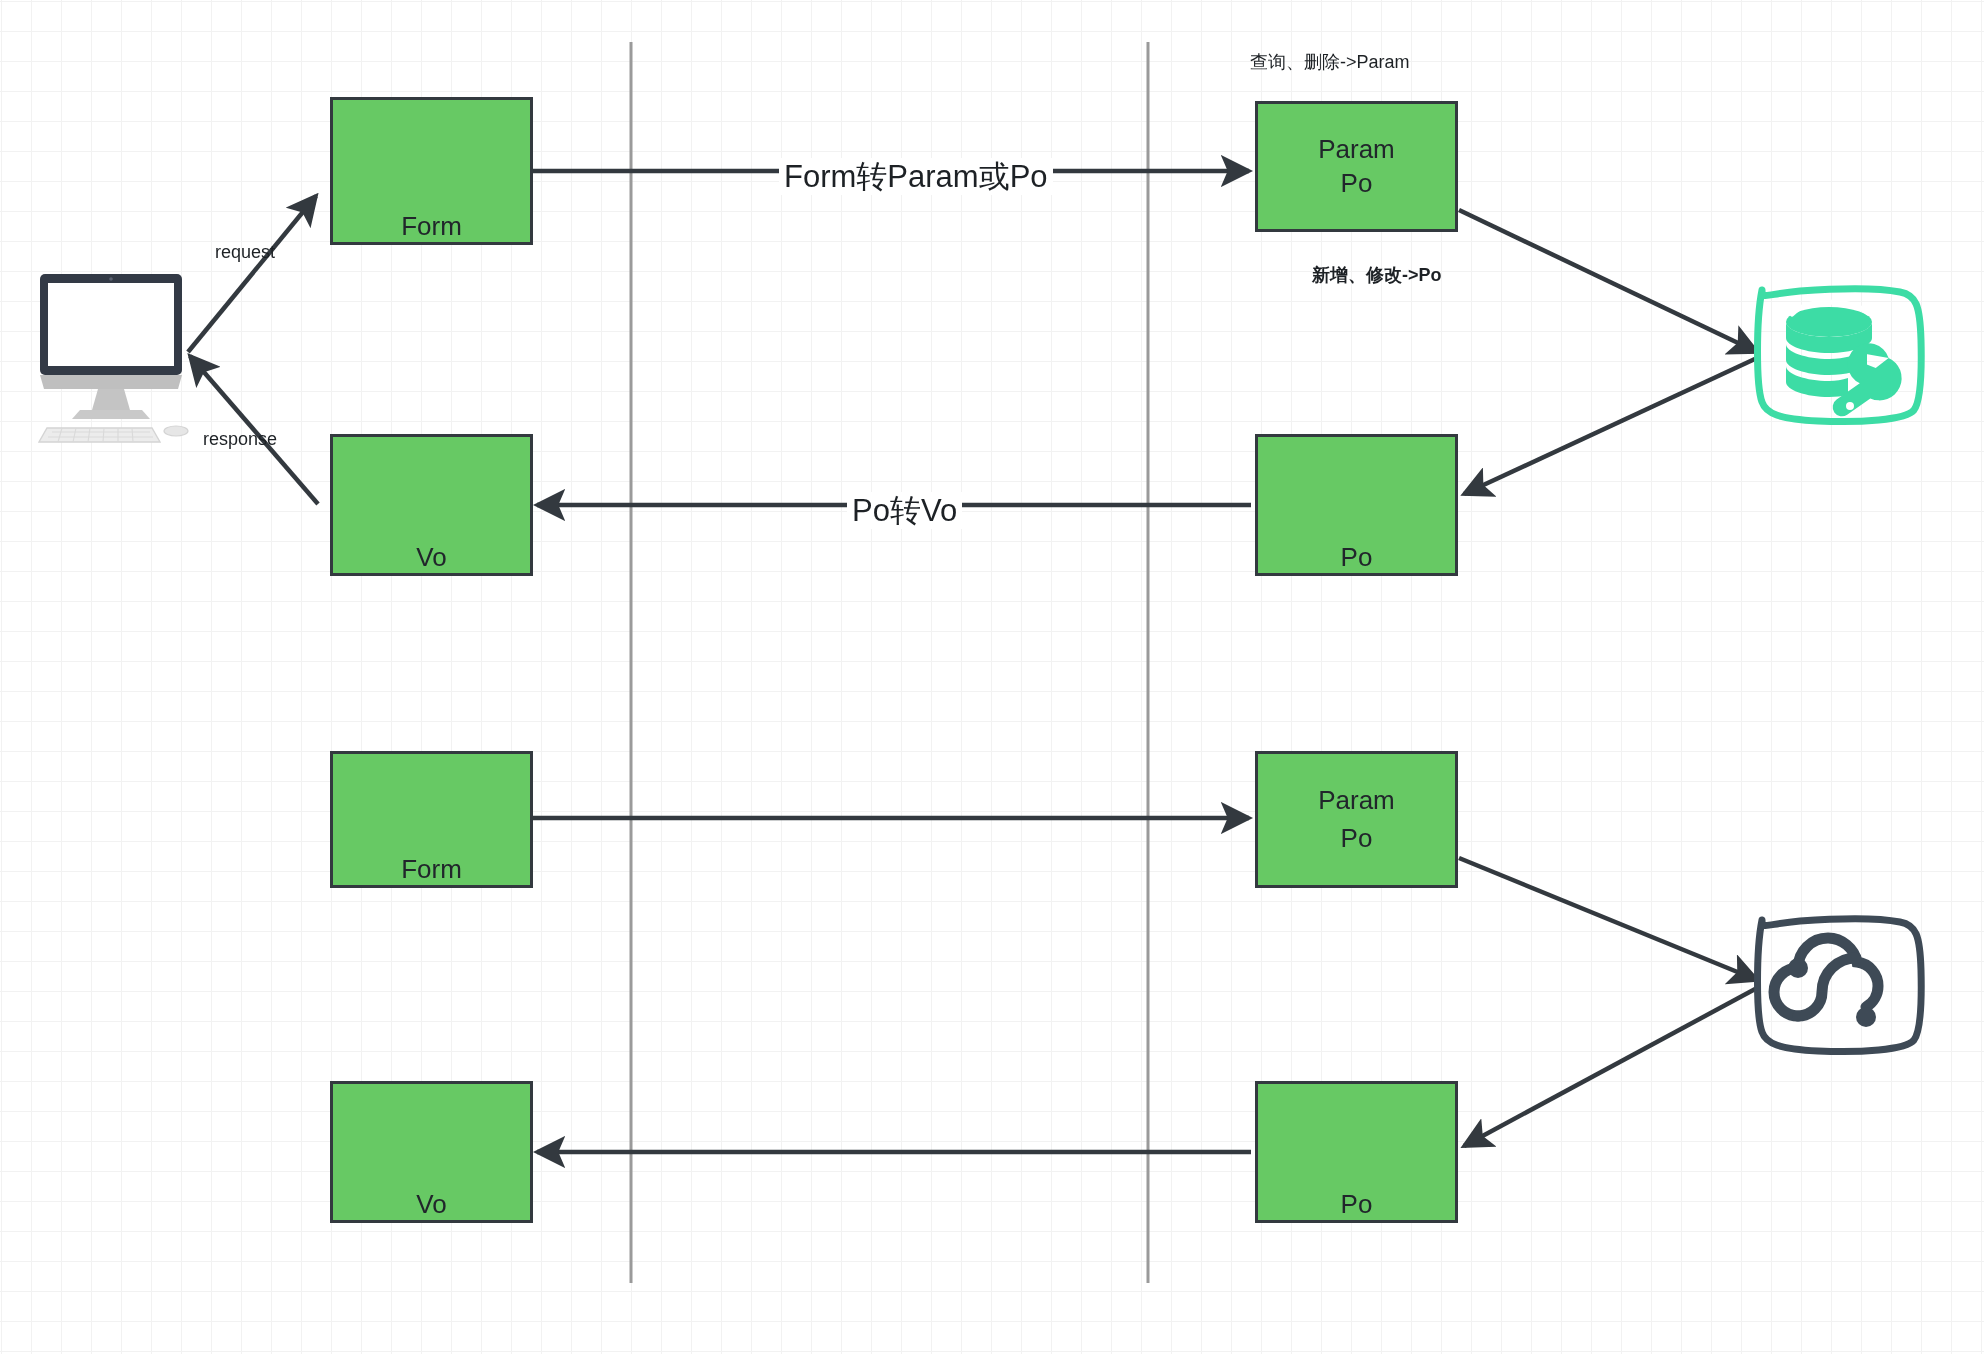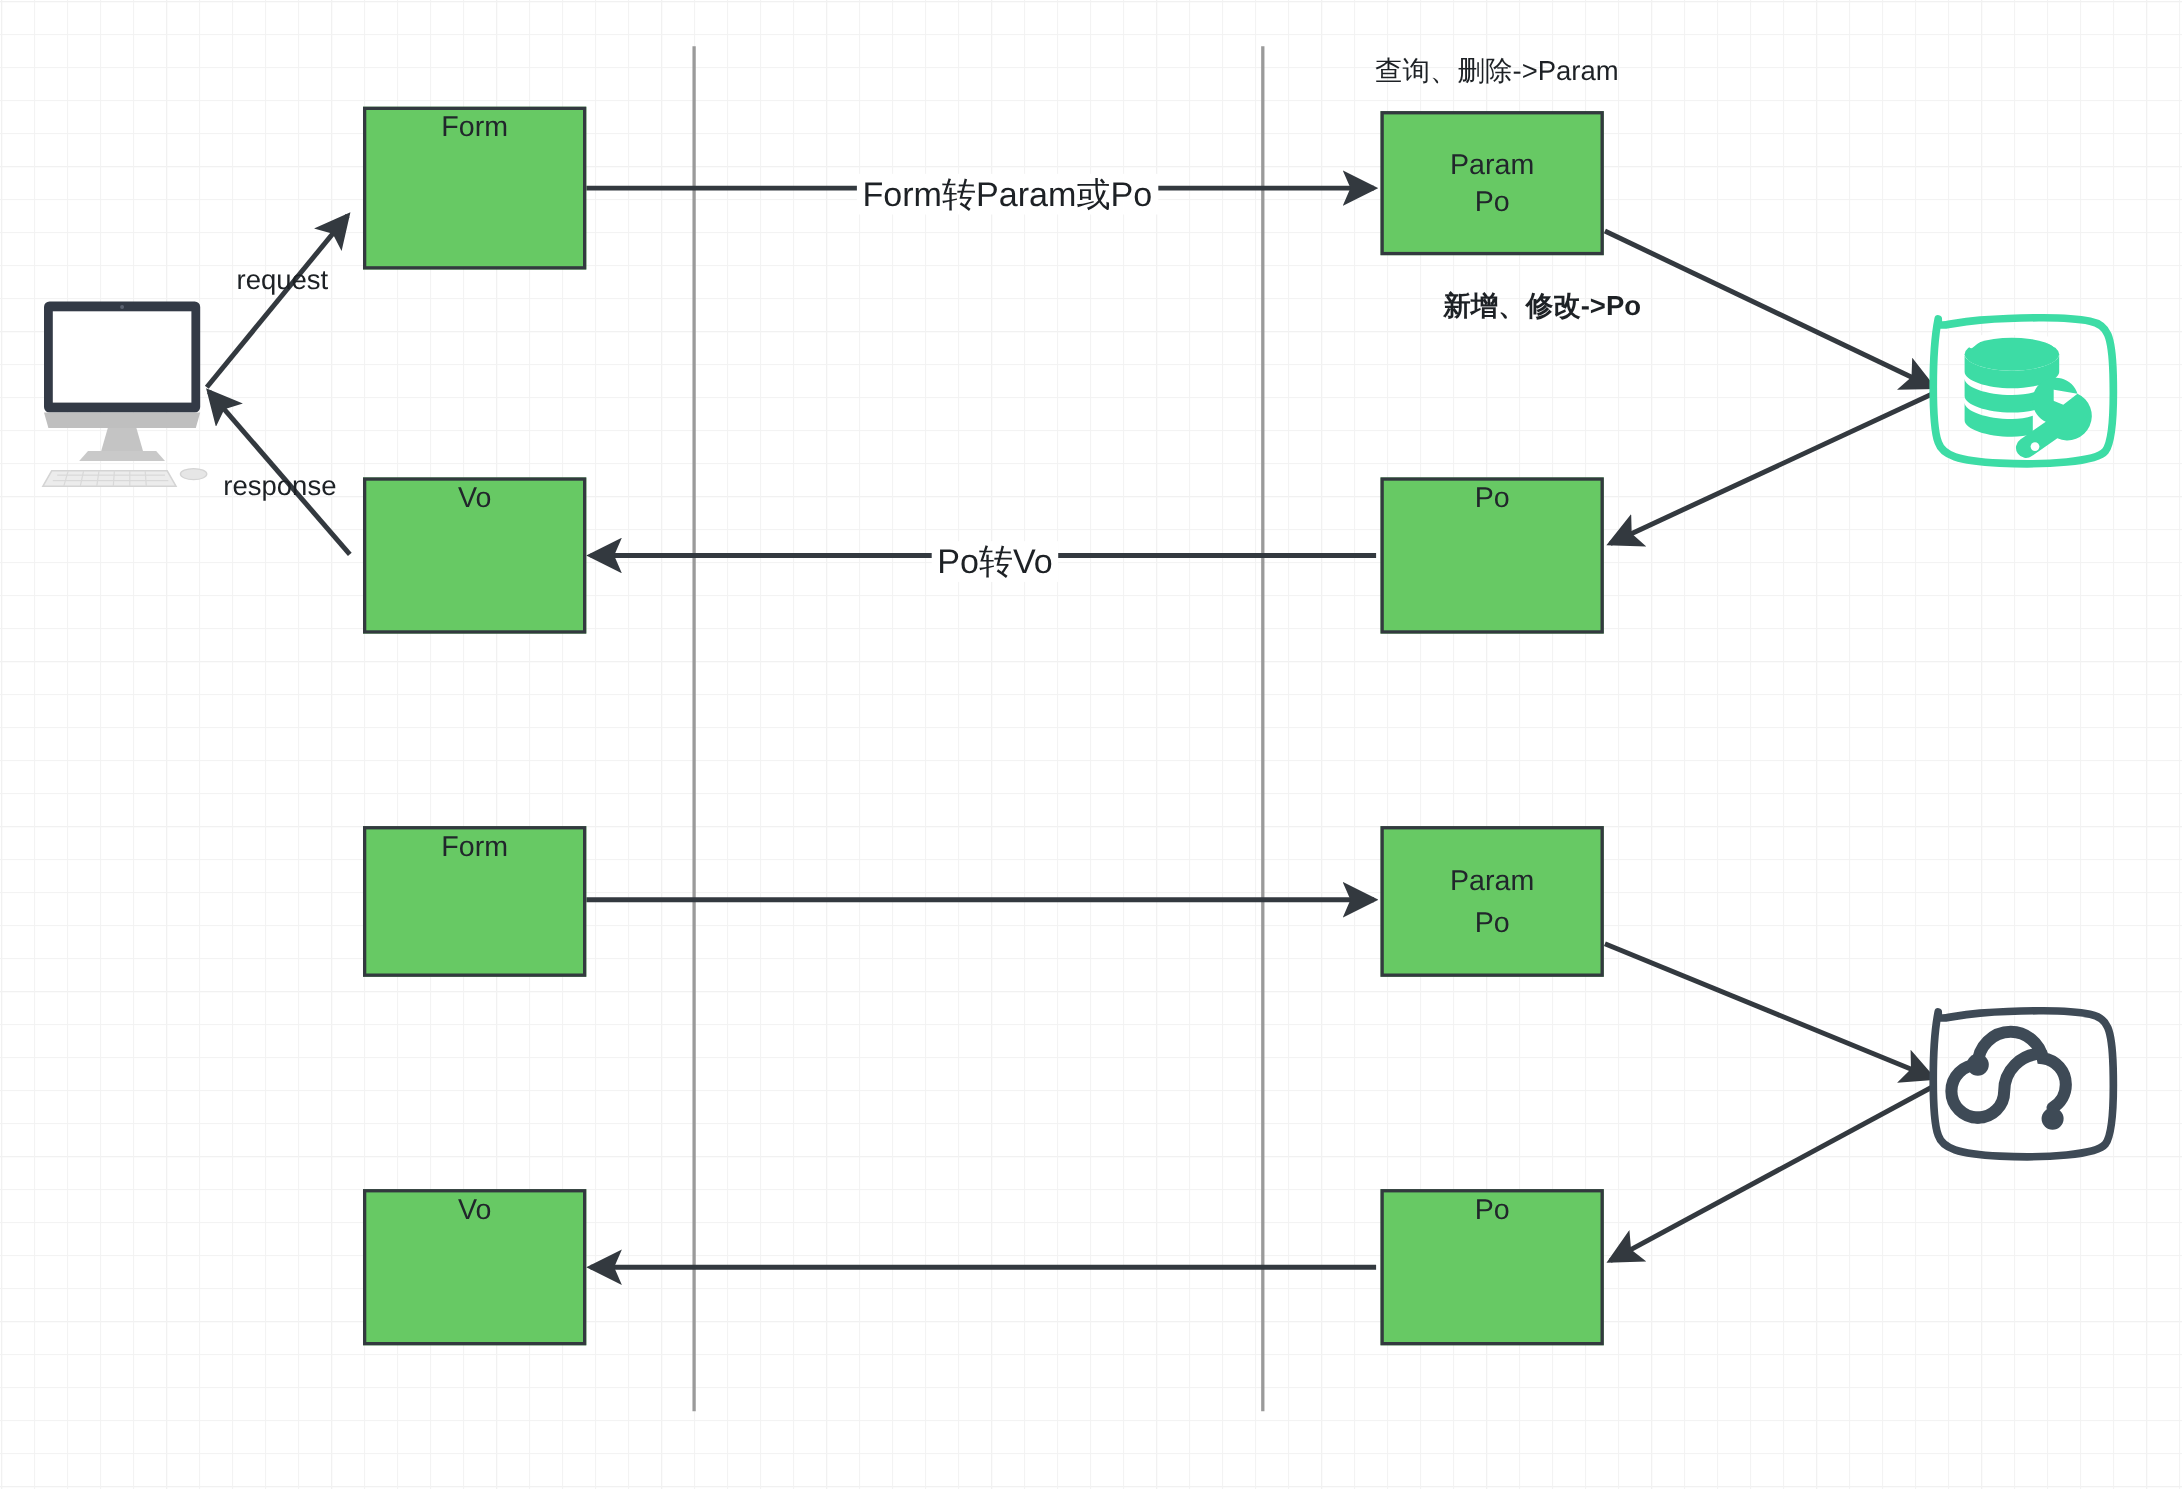--- a/index.html
+++ b/index.html
@@ -38,40 +38,40 @@
     height: 1354px;
   }
   .node-box {
     position: absolute;
     box-sizing: border-box;
     background: #67c964;
     border: 3px solid #33393f;
     display: flex;
     flex-direction: column;
     align-items: center;
-    justify-content: flex-start;
+    justify-content: flex-end;
     color: #21262b;
     font-size: 26px;
     line-height: 1.2;
   }
   .node-box .label-line { display: block; }
   .node-box.two-line { justify-content: space-around; padding: 28px 0; }
   .edge-label {
     position: absolute;
     background: #ffffff;
     color: #1d2125;
     font-size: 31px;
     line-height: 1;
     padding: 3px 5px;
     white-space: nowrap;
   }
   .anno-label {
     position: absolute;
     color: #1d2125;
-    font-size: 25px;
+    font-size: 18px;
     line-height: 1;
     white-space: nowrap;
   }
 </style>
 </head>
 <body>
 
 <div id="canvas">
 
   <svg id="vector-layer" viewBox="0 0 1984 1354">

